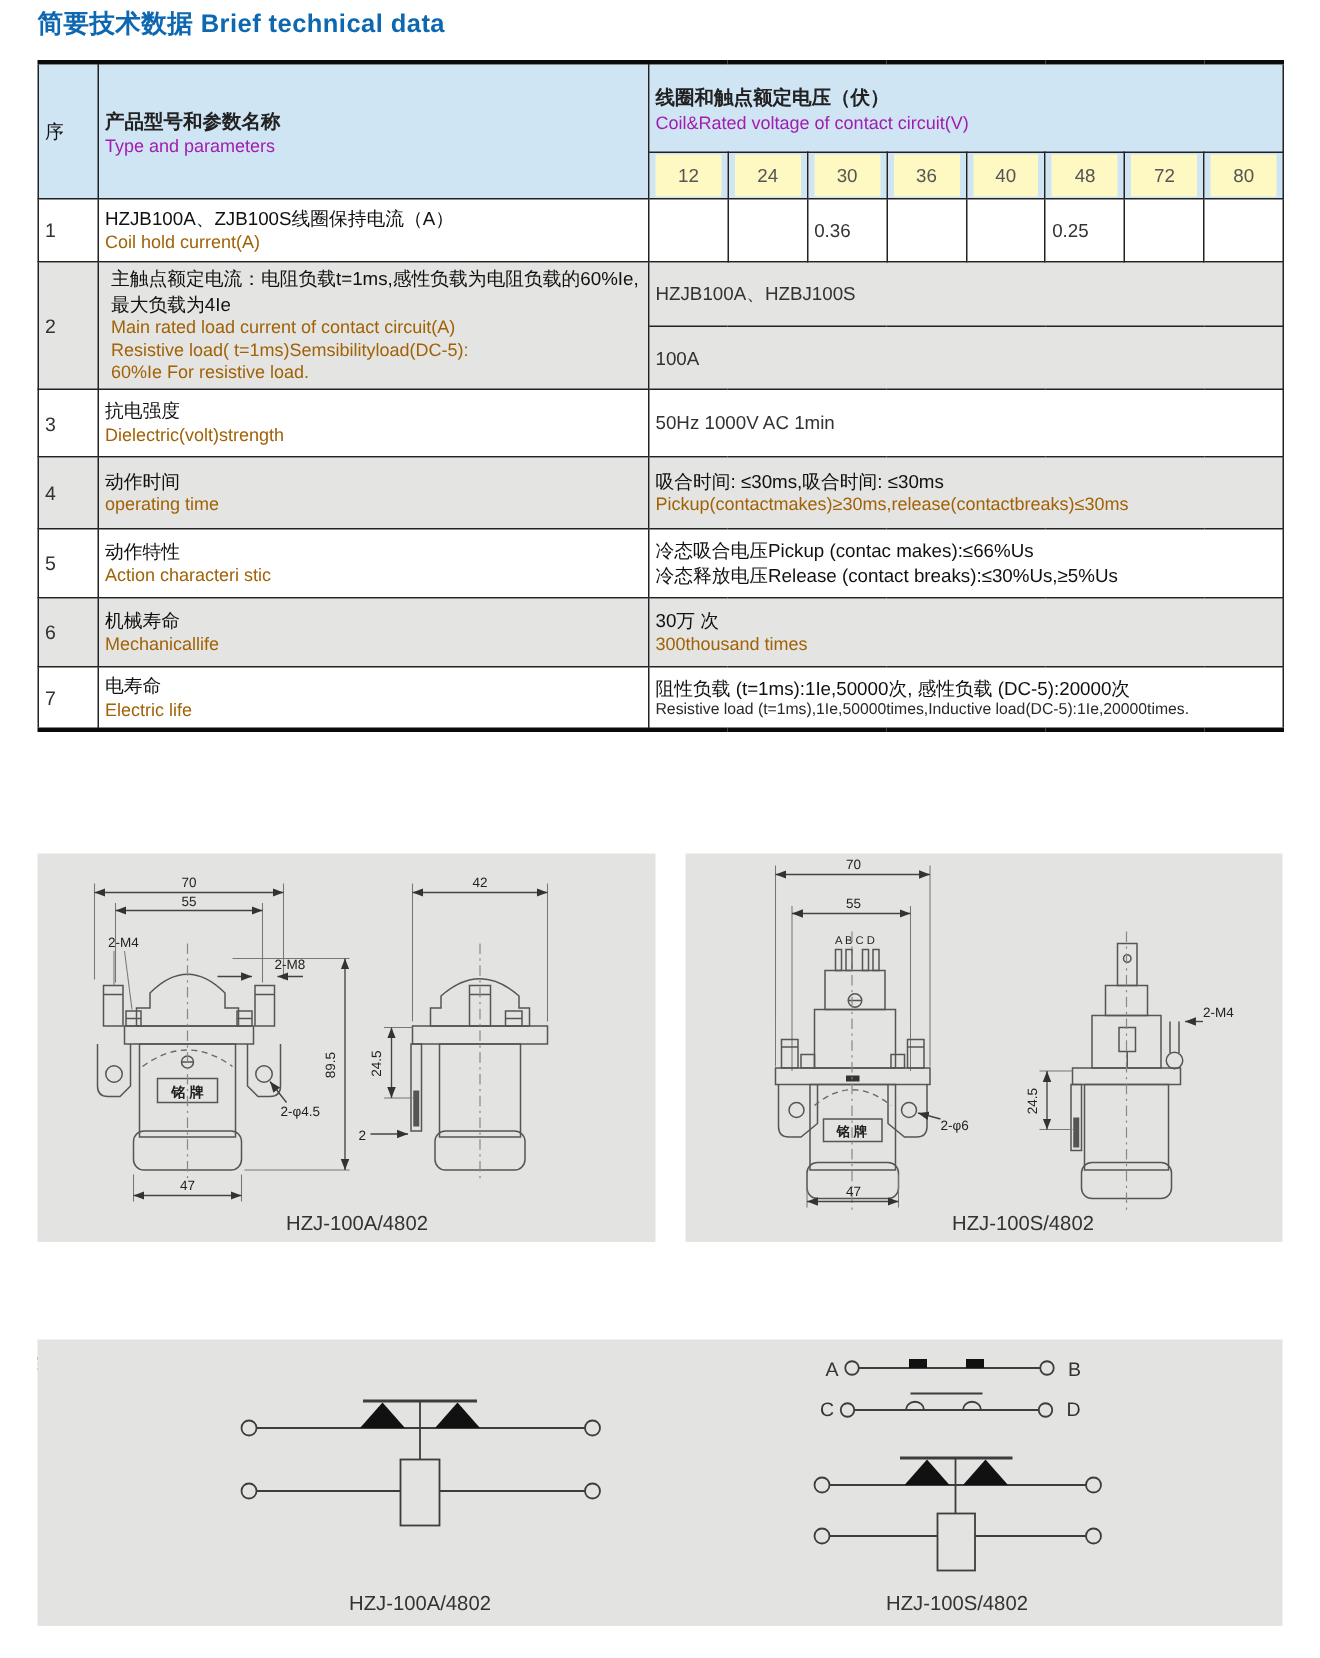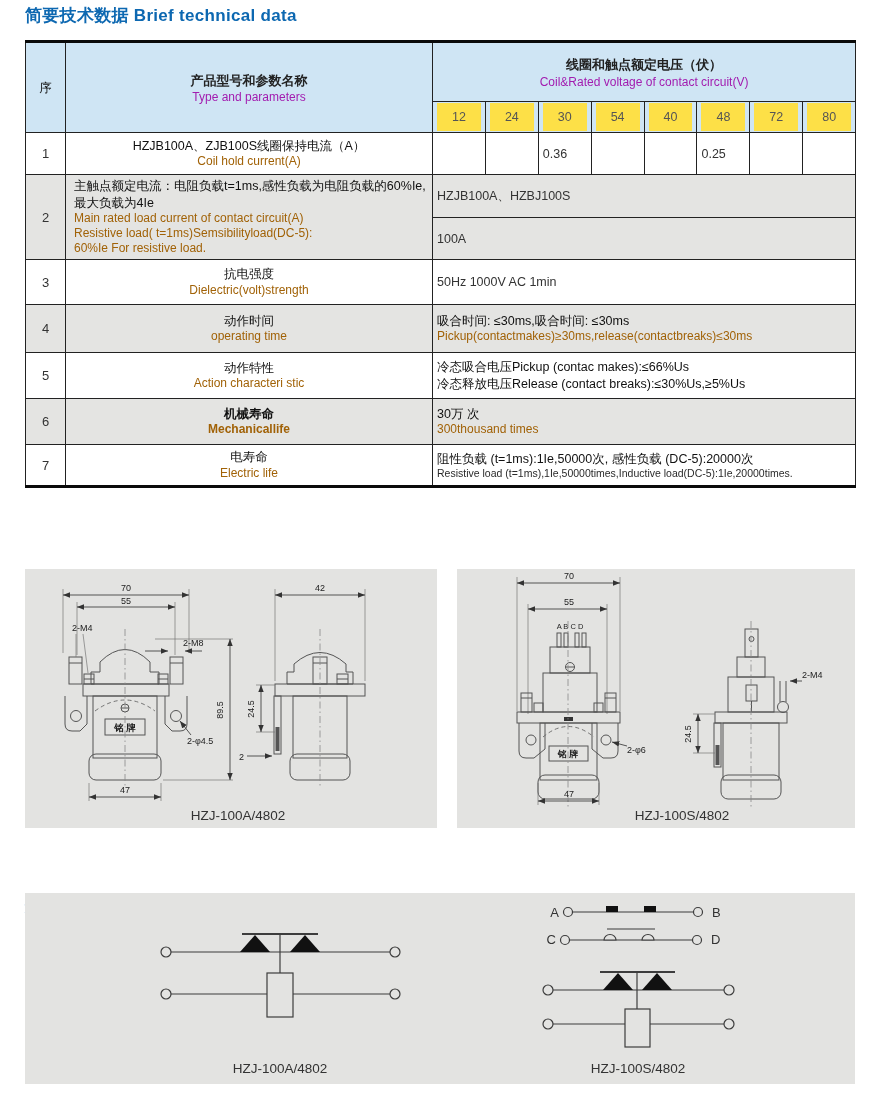--- a/index.html
+++ b/index.html
@@ -10,33 +10,33 @@
   .t1{top:4px;} .t2{top:531px;} .t3{top:896px;}
   .note{position:absolute;left:25px;top:496px;font-size:12.5px;color:#222;}
 
   
   table.spec{position:absolute;left:25px;top:40px;width:830px;border-collapse:collapse;
              table-layout:fixed;border-top:3px solid #0a0a0a;border-bottom:3px solid #0a0a0a;
              border-left:1px solid #333;border-right:1px solid #333;}
   table.spec td{border:1px solid #222;padding:1px 4px;vertical-align:middle;overflow:hidden;}
   .blue{background:#cfe5f4;}
   tr.grayrow td{background:#e4e4e2;}
-  .c{text-align:center;}
+  .c{text-align:left;}
   .lft{text-align:left;padding-left:8px !important;padding-right:6px !important;}
   .zh{font-size:12.5px;color:#111;line-height:1.3;}
   .en{font-size:12px;color:#a16207;line-height:1.25;}
   .sm{font-size:10.5px;color:#2a2a2a;line-height:1.2;}
   .seq{font-size:13px;color:#333;}
   .hdr-zh{font-size:13px;font-weight:bold;color:#222;line-height:1.5;}
   .hdr-en{font-size:12px;color:#a21caf;line-height:1.2;}
   td.vcell{height:28px;padding:0 3px;background:#cfe5f4;}
-  .vbox{background:#fde047;height:28px;display:flex;align-items:center;justify-content:center;
+  .vbox{background:#fef9c3;height:28px;display:flex;align-items:center;justify-content:center;
         font-size:12.5px;color:#555;}
   td.val{font-size:12.5px;color:#333;text-align:left;padding-left:9px;}
-  tr.boldrow .zh, tr.boldrow .en{font-weight:bold;}
+  tr.boldrow .zh, tr.boldrow .en{font-weight:normal;}
 
   
   .panel{position:absolute;background:#e3e3e1;}
   .p-left{left:25px;top:569px;width:412px;height:259px;}
   .p-right{left:457px;top:569px;width:398px;height:259px;}
   .p-circ{left:25px;top:893px;width:830px;height:191px;}
   svg{display:block;}
   svg text{font-family:"Liberation Sans",sans-serif;fill:#222;}
   .draw{stroke:#555;fill:none;stroke-width:1;}
   .dim{stroke:#444;stroke-width:0.9;fill:none;}
@@ -86,21 +86,21 @@
       <td class="vcell">
             <div class="vbox">12</div>
           </td>
       <td class="vcell">
             <div class="vbox">24</div>
           </td>
       <td class="vcell">
             <div class="vbox">30</div>
           </td>
       <td class="vcell">
-            <div class="vbox">54</div>
+            <div class="vbox">36</div>
           </td>
       <td class="vcell">
             <div class="vbox">40</div>
           </td>
       <td class="vcell">
             <div class="vbox">48</div>
           </td>
       <td class="vcell">
             <div class="vbox">72</div>
           </td>

